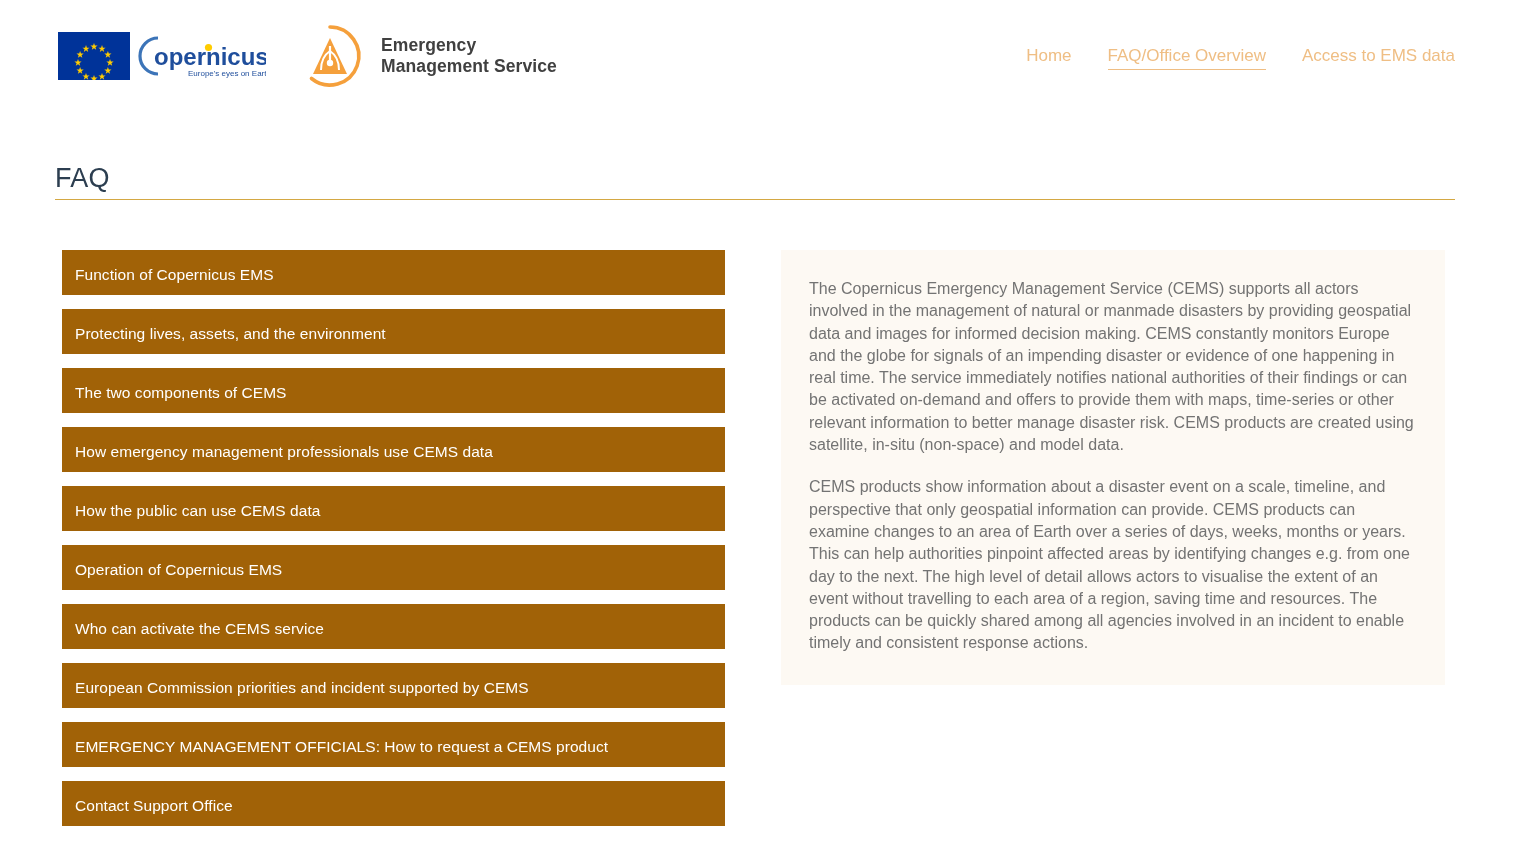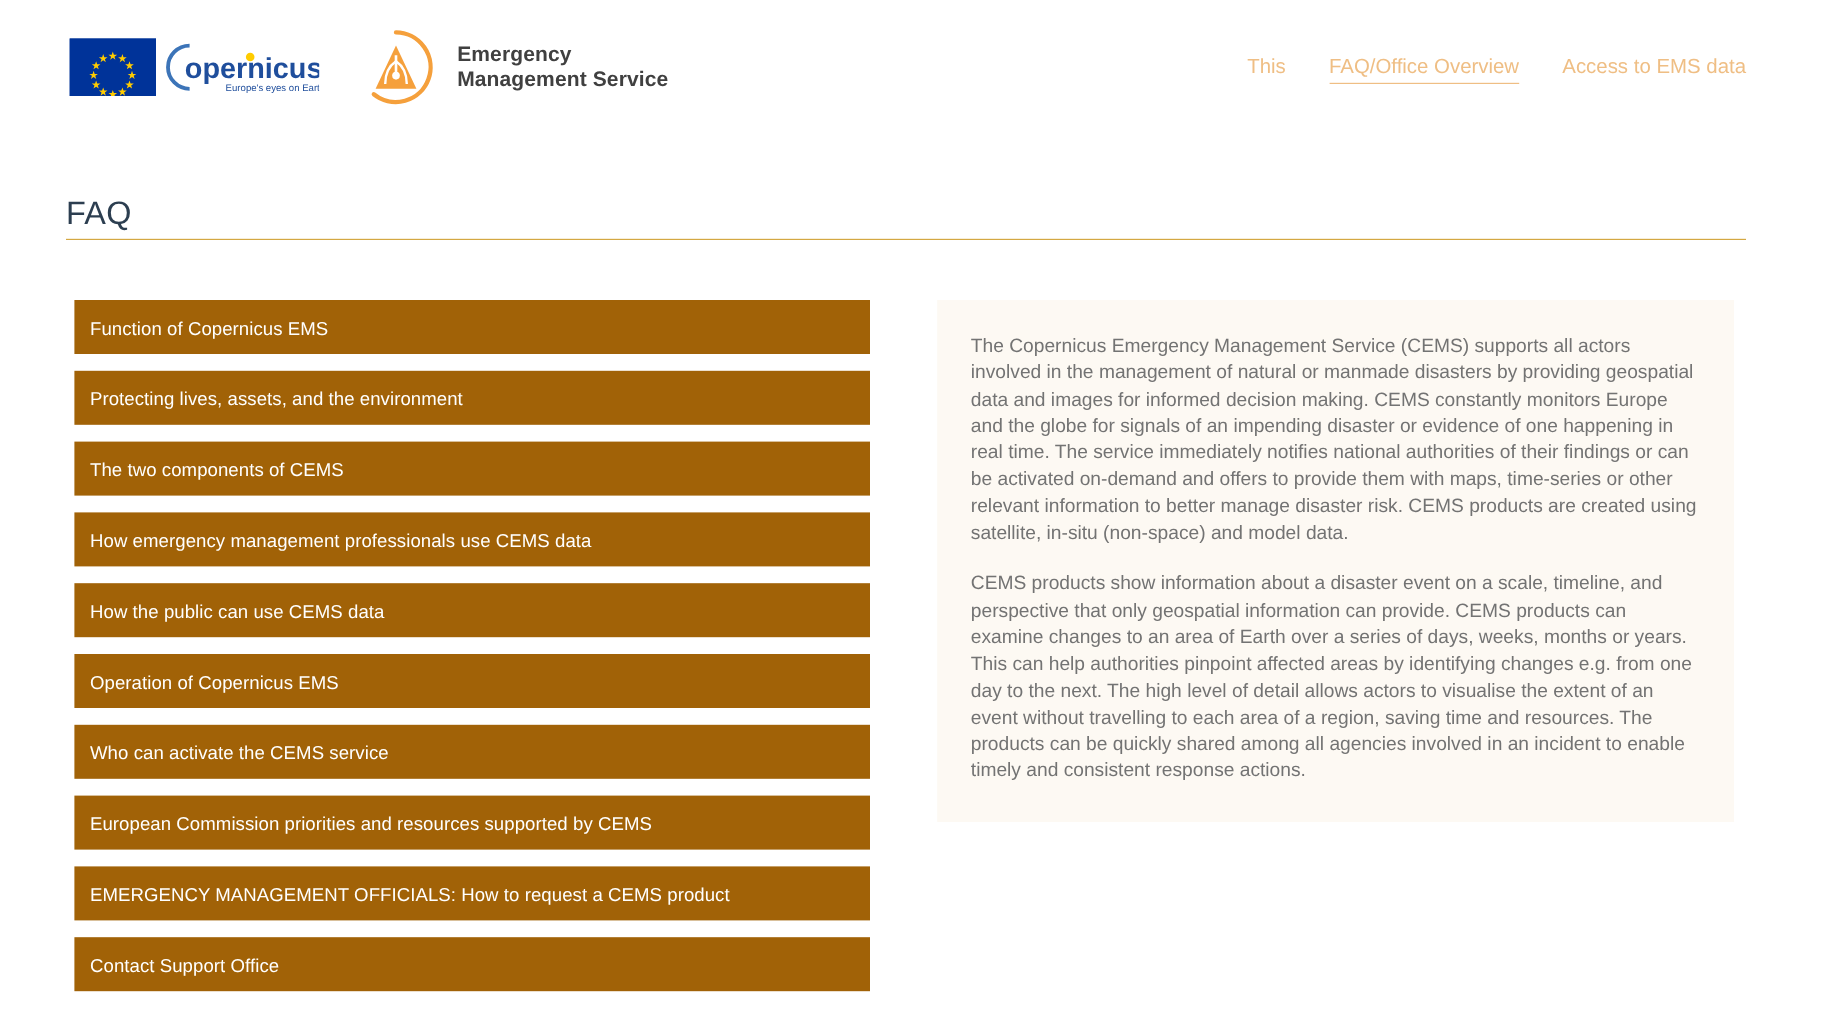--- a/index.html
+++ b/index.html
@@ -218,21 +218,21 @@
       </svg>
     </div>
 
     <div class="ems-wordmark">
       <div>Emergency</div>
       <div>Management Service</div>
     </div>
   </div>
 
   <nav class="main-nav">
-    <a class="nav-link" href="#">This</a>
+    <a class="nav-link" href="#">Home</a>
     <a class="nav-link active" href="#">FAQ/Office Overview</a>
     <a class="nav-link" href="#">Access to EMS data</a>
   </nav>
 </div>
 
 <h1 class="page-title">FAQ</h1>
 <div class="title-rule"></div>
 
 <div class="content-area">
 
@@ -252,21 +252,21 @@
     <div class="accordion-item">
       <span class="accordion-label">How the public can use CEMS data</span>
     </div>
     <div class="accordion-item">
       <span class="accordion-label">Operation of Copernicus EMS</span>
     </div>
     <div class="accordion-item">
       <span class="accordion-label">Who can activate the CEMS service</span>
     </div>
     <div class="accordion-item">
-      <span class="accordion-label">European Commission priorities and resources supported by CEMS</span>
+      <span class="accordion-label">European Commission priorities and incident supported by CEMS</span>
     </div>
     <div class="accordion-item">
       <span class="accordion-label">EMERGENCY MANAGEMENT OFFICIALS: How to request a CEMS product</span>
     </div>
     <div class="accordion-item">
       <span class="accordion-label">Contact Support Office</span>
     </div>
   </div>
 
   <div class="answer-panel">

